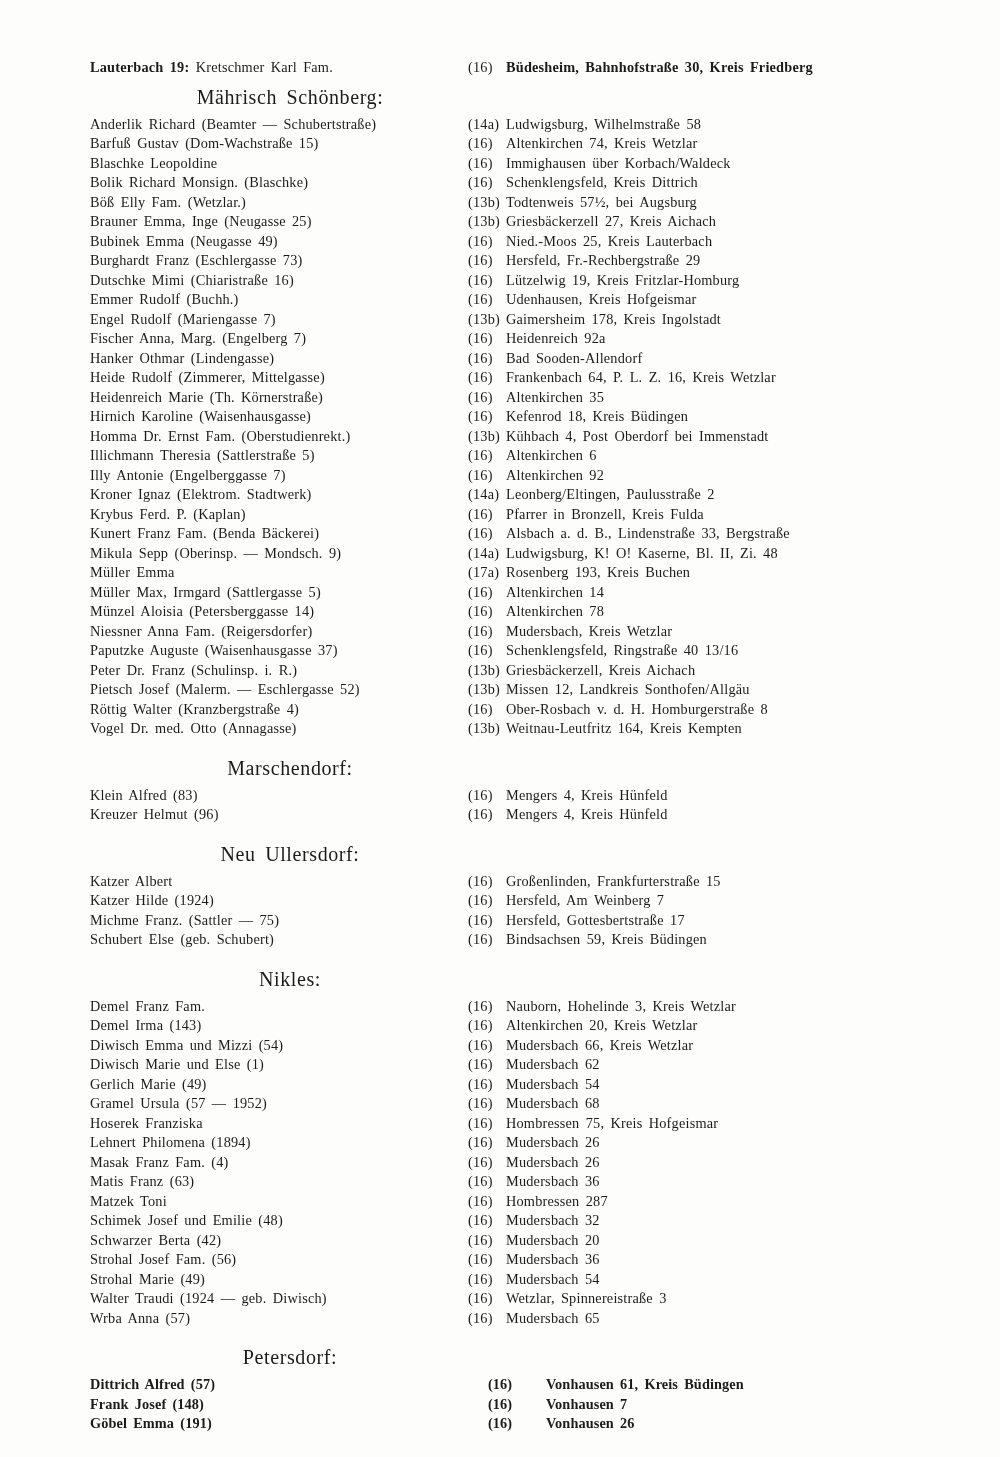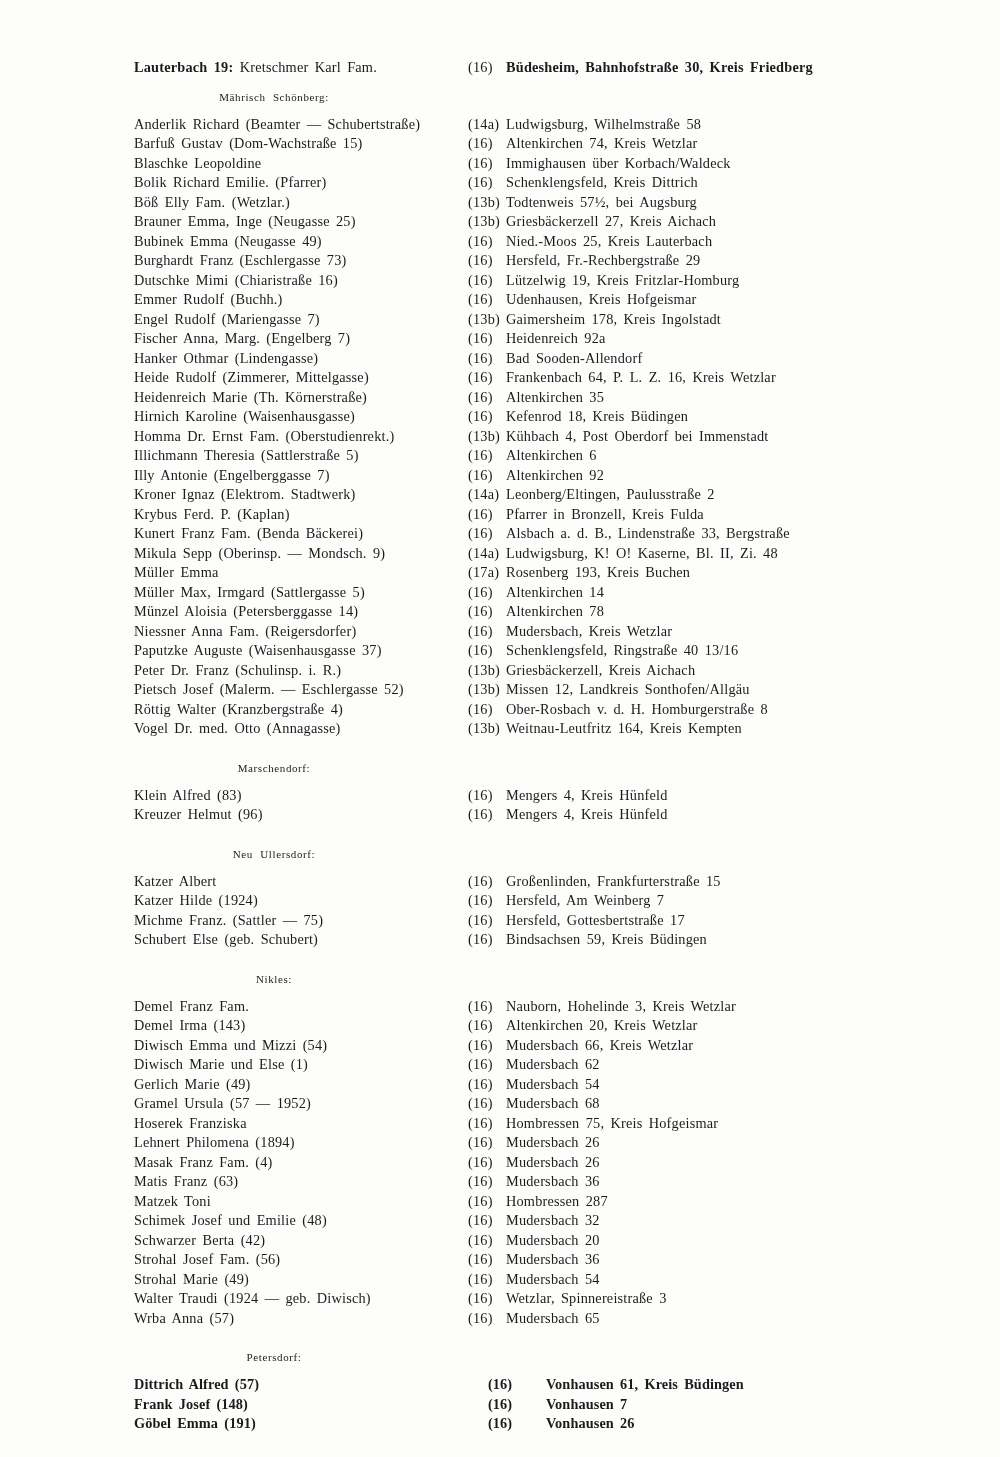--- a/index.html
+++ b/index.html
@@ -25,32 +25,32 @@
   }
   .row {
     display: grid;
     grid-template-columns: 368px 46px 1fr;
     column-gap: 0;
     line-height: 19.5px;
     font-size: 14.3px;
     letter-spacing: 0.2px;
     word-spacing: 2.5px;
   }
-  .name-cell { padding-right: 6px; white-space: nowrap; margin-left: 44px; }
+  .name-cell { padding-right: 6px; white-space: nowrap; }
   .zone-cell { white-space: nowrap; margin-left: 10px; }
   .loc-cell  { padding-left: 2px; white-space: nowrap; }
   .bold { font-weight: bold; }
   .header-row { margin-bottom: 0; }
   .heading {
     width: 368px;
-    margin: 0;
+    margin: 16px;
     margin-top: 17px;
     margin-bottom: 6px;
     text-align: center;
-    font-size: 11px;
+    font-size: 20px;
     font-weight: normal;
     letter-spacing: 0.6px;
     word-spacing: 4px;
     line-height: 24px;
   }
   .section:first-of-type .heading { margin-top: 7px; }
   .section.bold-section .row { font-weight: bold; letter-spacing: 0.1px; gap: 20px; }
 </style>
 </head>
 <body>
@@ -83,21 +83,21 @@
     <div class="loc-cell">Altenkirchen 74, Kreis Wetzlar</div>
   </div>
 
   <div class="row">
     <div class="name-cell">Blaschke Leopoldine</div>
     <div class="zone-cell">(16)</div>
     <div class="loc-cell">Immighausen über Korbach/Waldeck</div>
   </div>
 
   <div class="row">
-    <div class="name-cell">Bolik Richard Emilie. (Pfarrer)</div>
+    <div class="name-cell">Bolik Richard Monsign. (Blaschke)</div>
     <div class="zone-cell">(16)</div>
     <div class="loc-cell">Schenklengsfeld, Kreis Dittrich</div>
   </div>
 
   <div class="row">
     <div class="name-cell">Böß Elly Fam. (Wetzlar.)</div>
     <div class="zone-cell">(13b)</div>
     <div class="loc-cell">Todtenweis 57½, bei Augsburg</div>
   </div>
 

